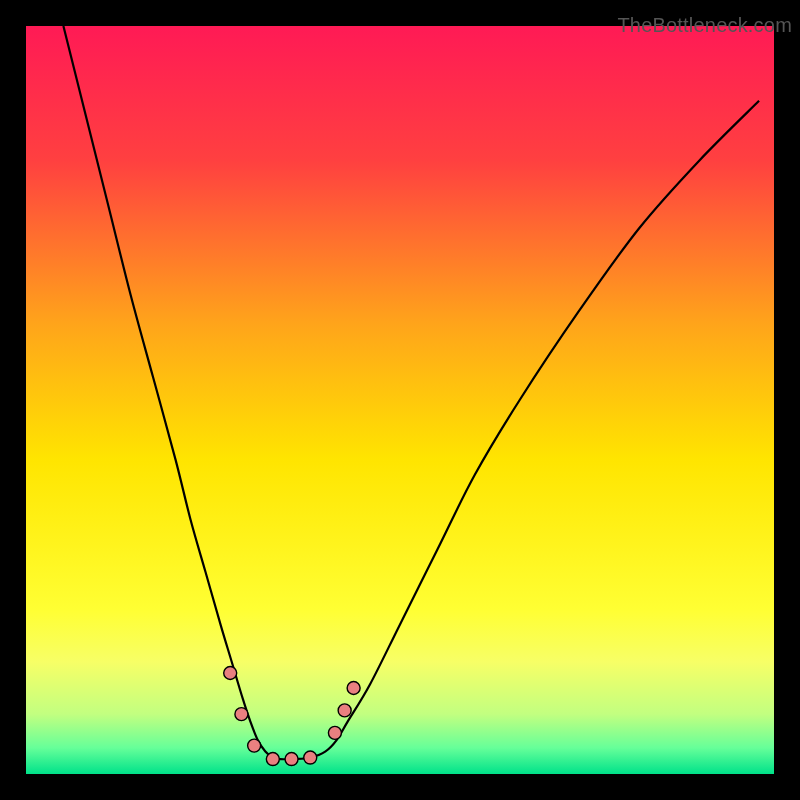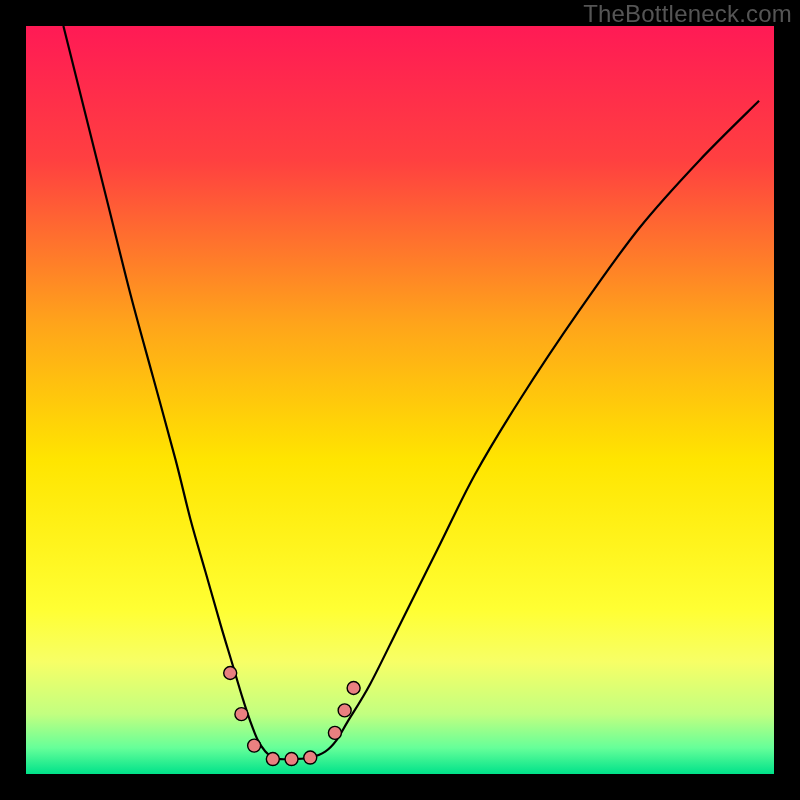--- a/index.html
+++ b/index.html
@@ -21,24 +21,24 @@
   }
   .plot {
     position: absolute;
     left: 0;
     top: 0;
     width: 748px;
     height: 748px;
   }
   .watermark {
     position: absolute;
-    top: 0;
+    top: 14px;
     right: 8px;
     color: #555;
-    font-size: 24px;
+    font-size: 20px;
     font-weight: 500;
     letter-spacing: 0.2px;
     user-select: none;
   }
   svg { display: block; }
 </style>
 </head>
 <body>
 
 <div class="frame">

